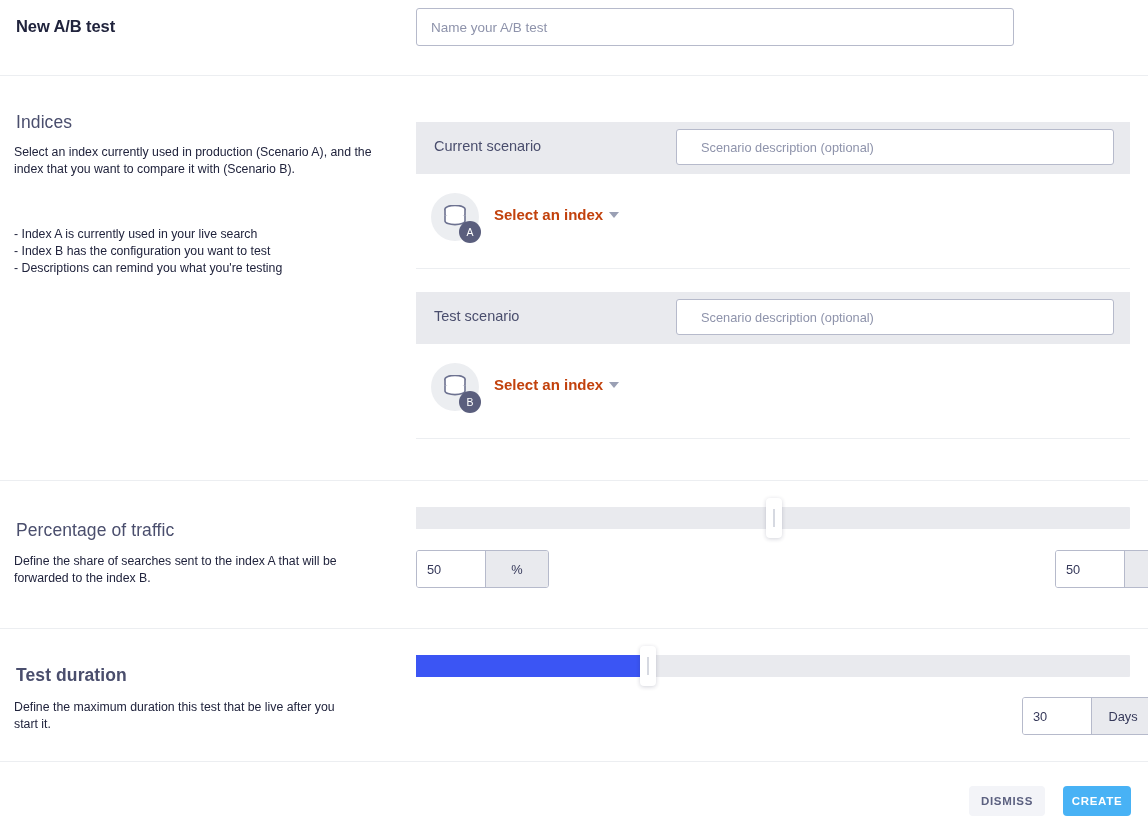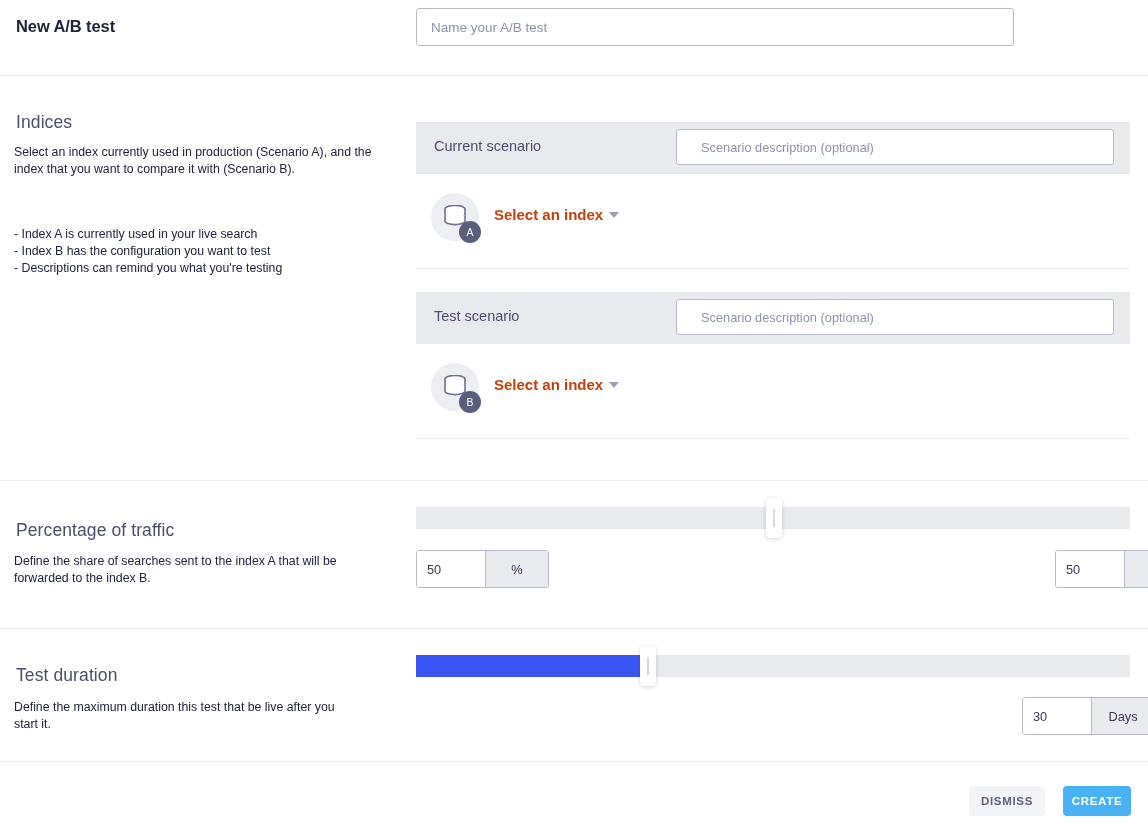--- a/index.html
+++ b/index.html
@@ -82,21 +82,21 @@
   }
   .sec-desc.narrow { width: 345px; }
 
   #indices-title { top: 112px; }
   #indices-desc  { top: 144px; }
   #indices-bullets { top: 226px; }
 
   #traffic-title { top: 520px; }
   #traffic-desc  { top: 553px; }
 
-  #duration-title { top: 665px; }
+  #duration-title { top: 665px; font-weight: bold; }
   #duration-desc  { top: 699px; }
 
   
   .scenario-bar {
     position: absolute;
     left: 416px;
     width: 714px;
     height: 52px;
     background: #e9eaee;
   }

